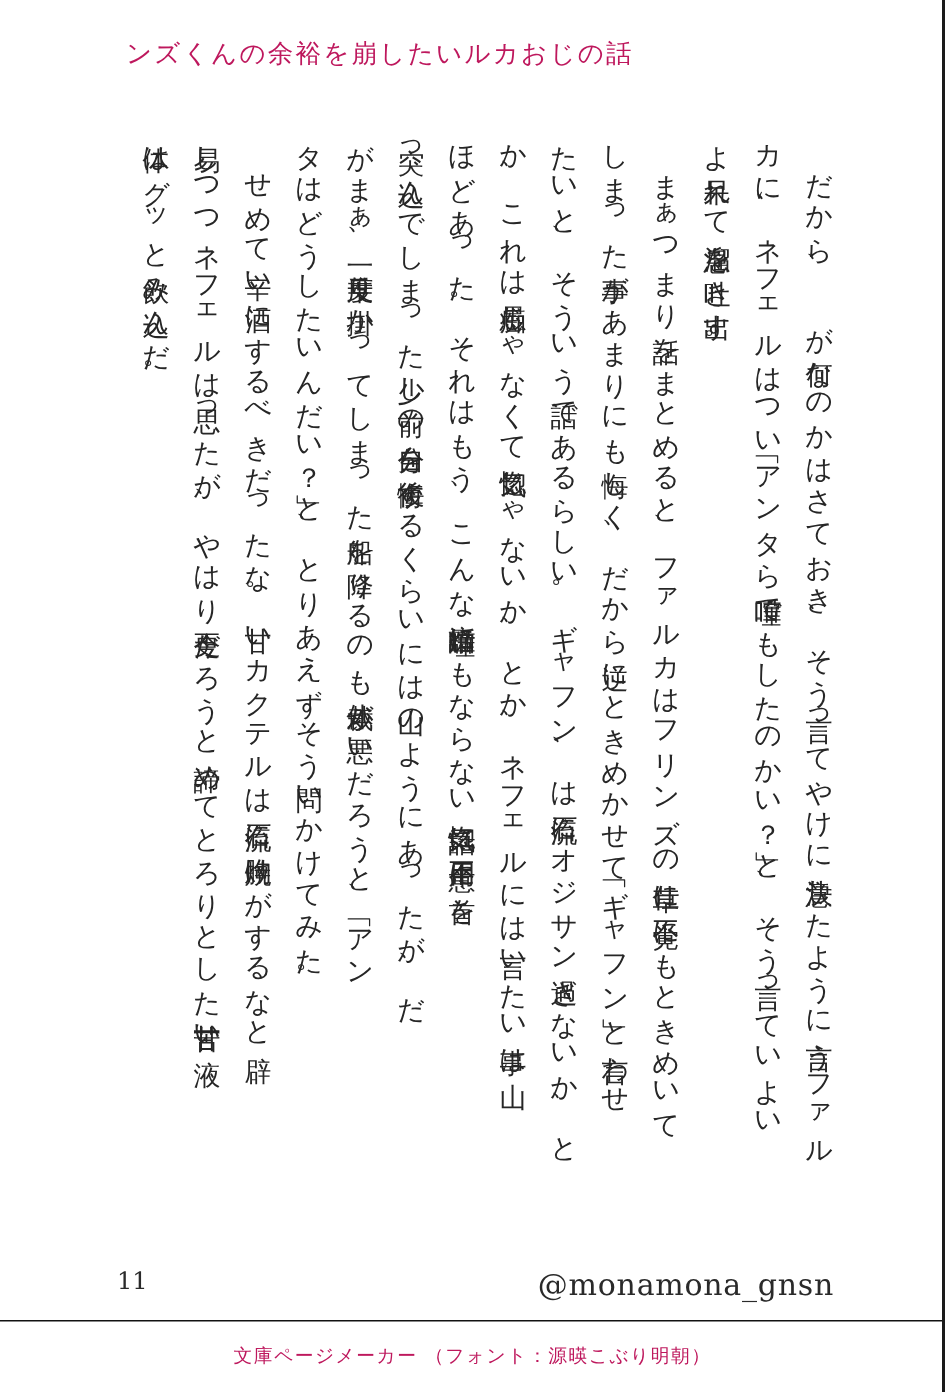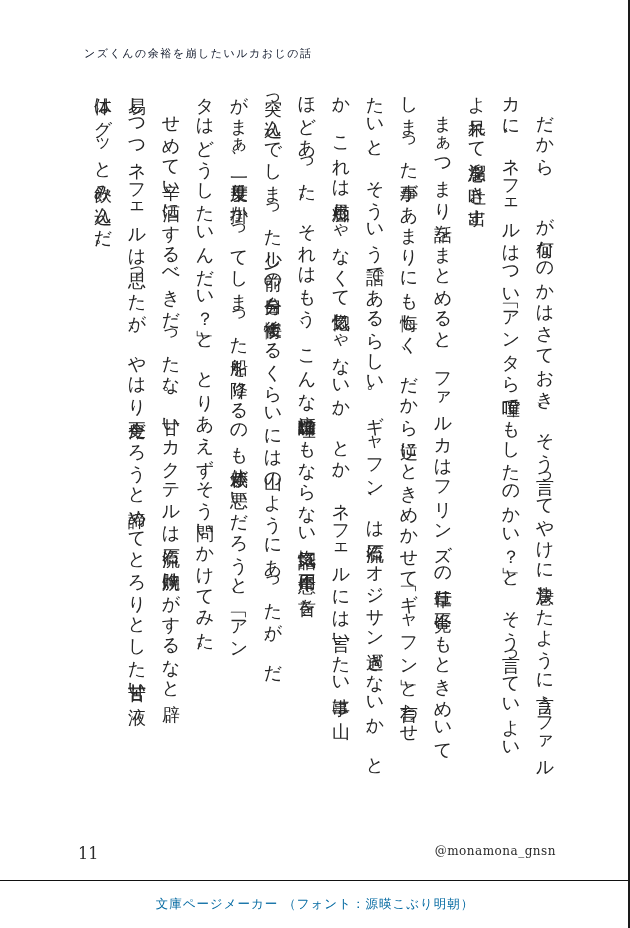--- a/index.html
+++ b/index.html
@@ -20,24 +20,24 @@
     position: absolute;
     top: 0;
     right: 0;
     width: 2px;
     height: 100%;
     background: #1a1a1a;
   }
   .header-title {
     position: absolute;
     left: 84px;
-    top: 46px;
-    font-size: 11px;
+    top: 24px;
+    font-size: 17px;
     letter-spacing: 1.5px;
-    color: #0f172a;
+    color: #be185d;
     white-space: nowrap;
   }
   .body-text {
     position: absolute;
     top: 84px;
     right: 68px;
     height: 710px;
     writing-mode: vertical-rl;
     text-orientation: mixed;
     font-size: 18px;
@@ -52,41 +52,41 @@
     position: absolute;
     left: 78px;
     top: 844px;
     font-size: 16px;
     color: #2a2a2a;
   }
   .author-handle {
     position: absolute;
     right: 74px;
     top: 844px;
-    font-size: 12px;
+    font-size: 20px;
     letter-spacing: 0.5px;
     color: #2a2a2a;
   }
   .footer-divider {
     position: absolute;
     left: 0;
     top: 880px;
     width: 630px;
     height: 0;
     border-top: 1.5px solid #111111;
   }
   .footer-note {
     position: absolute;
     left: 0;
     top: 896px;
     width: 630px;
     text-align: center;
     font-size: 12.5px;
     letter-spacing: 1px;
-    color: #0369a1;
+    color: #be185d;
   }
 </style>
 </head>
 <body>
 
 <div class="page">
 
   <div class="header-title">ンズくんの余裕を崩したいルカおじの話</div>
 
   <div class="body-text">

